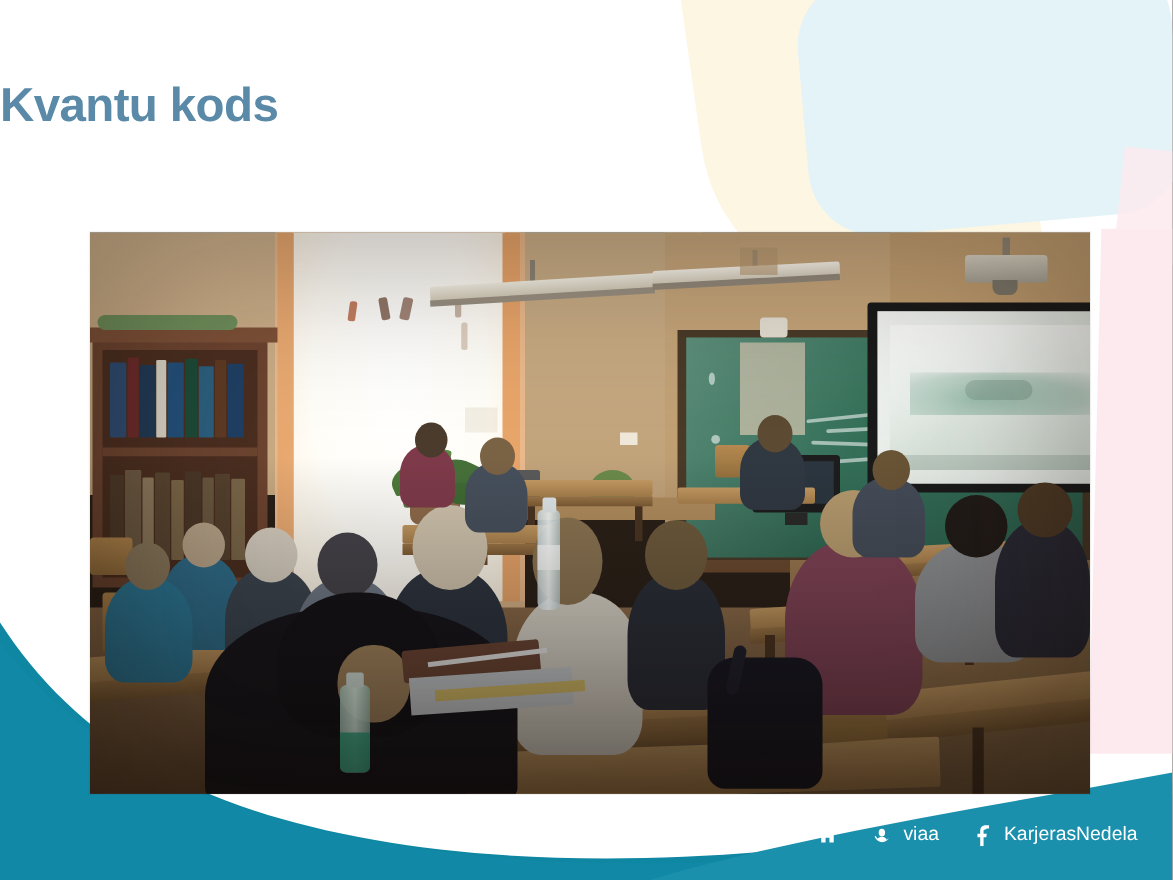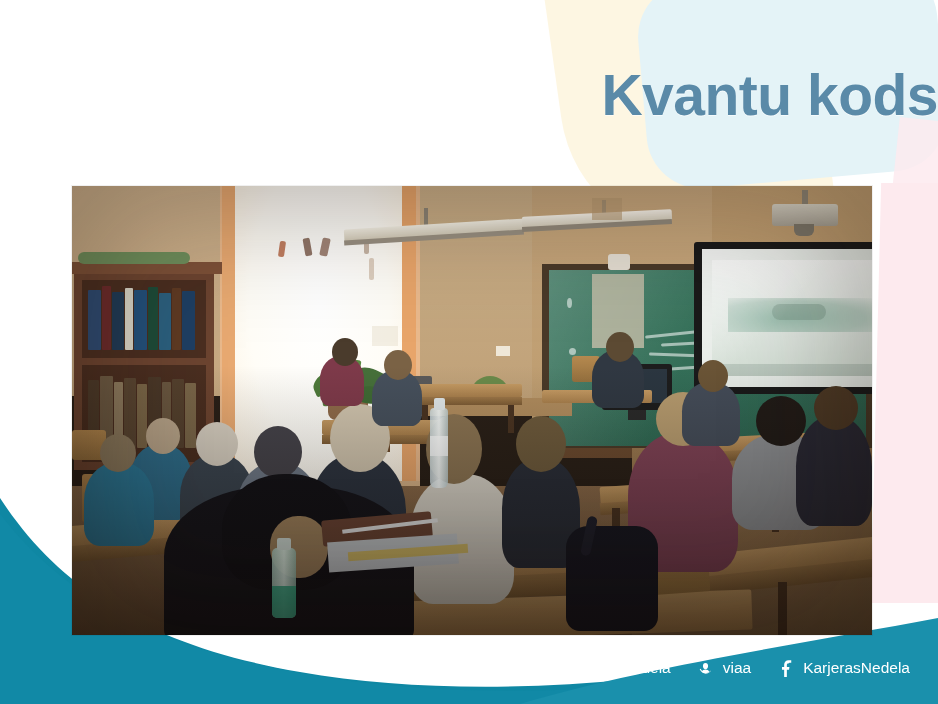--- a/index.html
+++ b/index.html
@@ -49,22 +49,22 @@
   }
 
   
   .deco-wave { left:0; top:440px; width:938px; height:264px; }
   .deco-wave svg { display:block; }
 
   
   .title {
     position:absolute;
     left:0; top:66px; width:938px;
-    text-align:right;
-    font-size:57px;
+    text-align:left;
+    font-size:38px;
     font-weight:bold;
     color:#5a8aa8;
     letter-spacing:-0.5px;
     line-height:1.05;
     text-shadow:0 1px 0 rgba(255,255,255,.6);
     z-index:5;
   }
 
   
   .photo {
@@ -447,21 +447,20 @@
   </div>
 
   <div class="footer">
 
     <div class="f-item">
       <span class="f-icon">
         <svg viewBox="0 0 24 24" width="16" height="16">
             <path d="M12 2 1.5 10.2h3V21h5.2v-5.6h4.6V21h5.2V10.2h3L12 2zm0 3.1 1.6 1.3h-3.2L12 5.1z"></path>
           </svg>
       </span>
-      <span>viaa.gov.lv/karjeras_nedela</span>
     </div>
 
     <div class="f-item">
       <span class="f-icon">
         <svg viewBox="0 0 24 24" width="17" height="17">
           <ellipse cx="12" cy="8.5" rx="3.6" ry="4.4"></ellipse>
           <path d="M3.8 13.2c2 4.4 6.3 6.9 10.4 6 2.6-.6 4.6-2.4 5.6-4.7-1.2 1.6-3 2.7-5 3.1-3.7.8-7.6-1.2-9.6-4.9-.5-.9-.9.4-1.4.5z"></path>
           <path d="M12 13.4c-2.3 0-4.3 1.1-5.3 2.7 1.4 1.5 3.3 2.4 5.3 2.4s3.9-.9 5.3-2.4c-1-1.6-3-2.7-5.3-2.7z"></path>
         </svg>
       </span>

